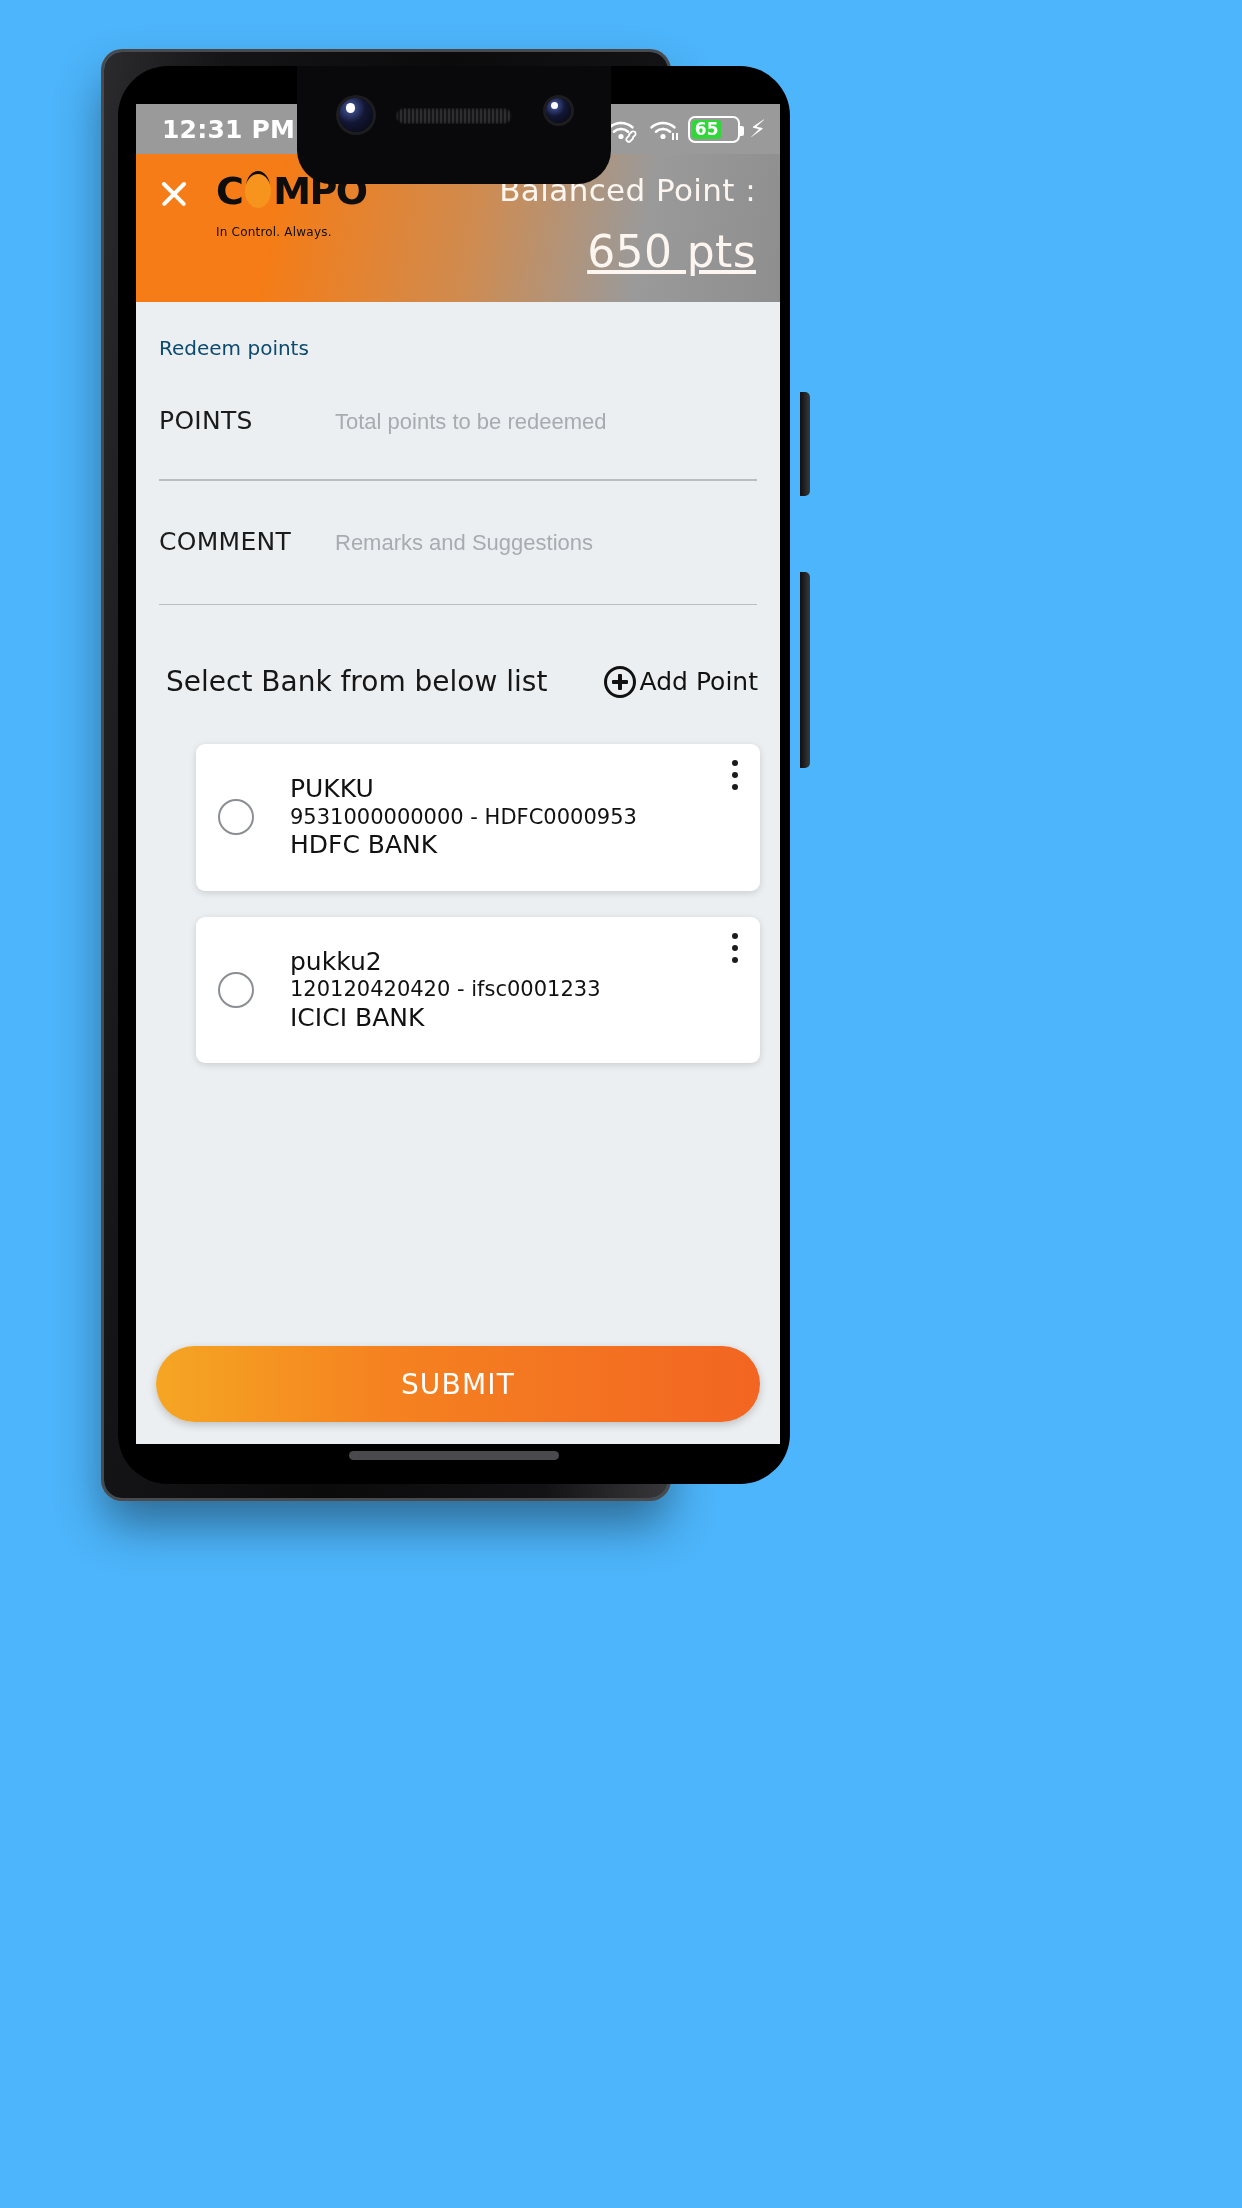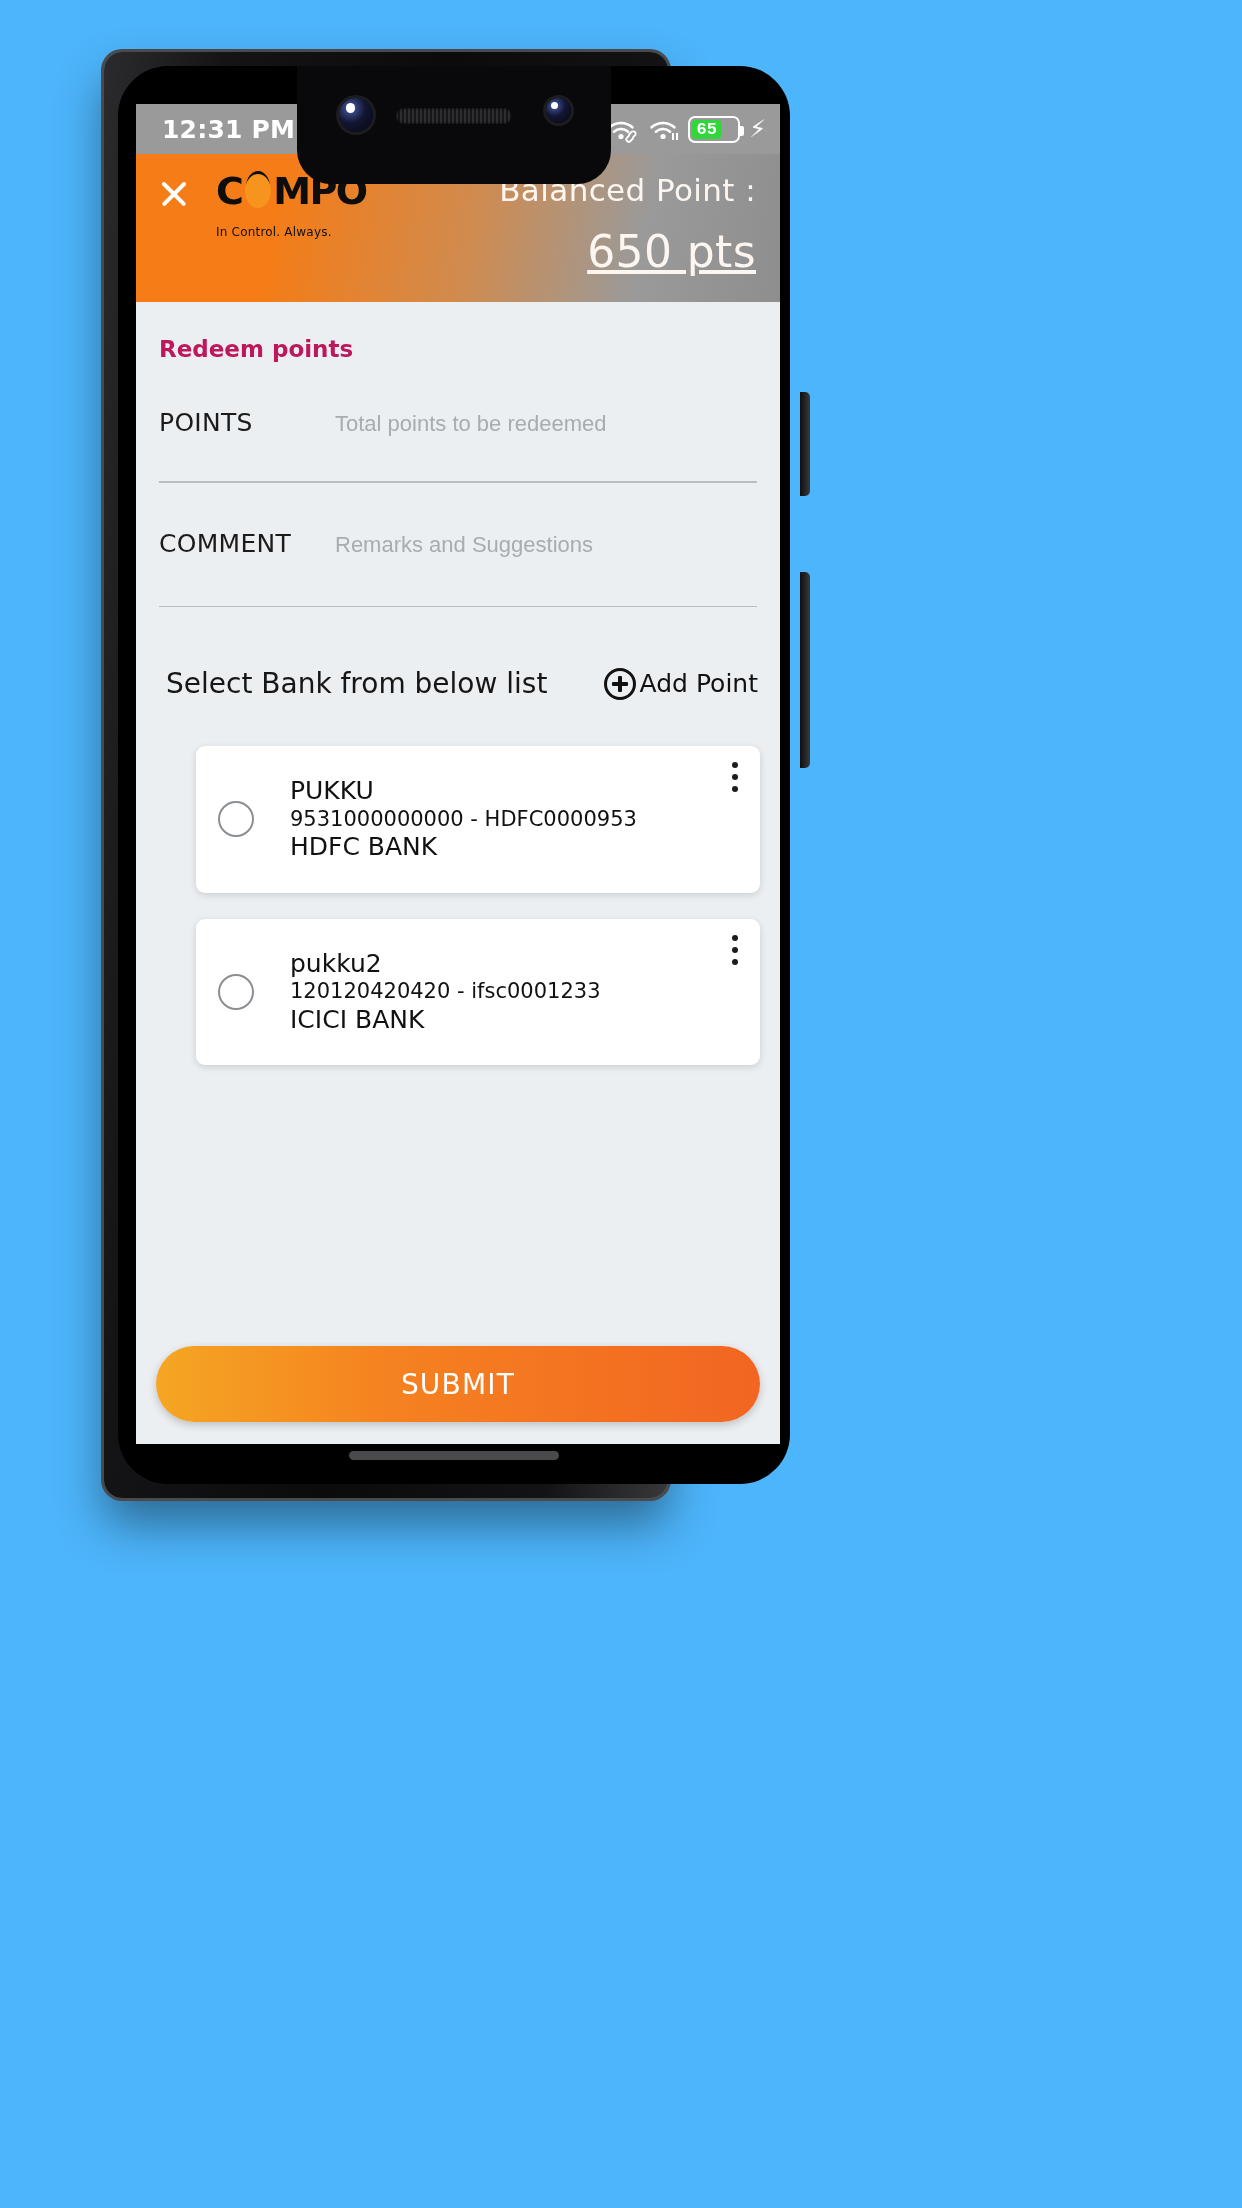--- a/index.html
+++ b/index.html
@@ -55,21 +55,21 @@
   .sb-right { margin-left: auto; display: flex; align-items: center; gap: 9px; }
   .ico { display: block; }
   .volte {
     width: 25px; height: 27px; border: 2px solid #fff; border-radius: 5px;
     font-size: 9px; line-height: 10px; font-weight: 700;
     display: flex; flex-direction: column; align-items: center; justify-content: center;
     letter-spacing: -.3px;
   }
   .battery {
     width: 52px; height: 27px; border: 2.5px solid #fff; border-radius: 7px;
-    position: relative; display: flex; align-items: center; padding: 2px; font-family: Liberation Mono, monospace;
+    position: relative; display: flex; align-items: center; padding: 2px;
   }
   .battery::after {
     content: ""; position: absolute; right: -6px; top: 8px;
     width: 4px; height: 10px; background: #fff; border-radius: 0 2px 2px 0;
   }
   .battery .fill {
     background: #31d63a; height: 100%; width: 66%; border-radius: 3px;
     color: #fff; font-size: 17px; font-weight: 700;
     display: flex; align-items: center; justify-content: center;
   }
@@ -139,21 +139,21 @@
     position: absolute; right: 24px; top: 18px;
     color: #fdf6f0; font-size: 31px; letter-spacing: .4px;
   }
   .bal-value {
     position: absolute; right: 24px; top: 72px;
     color: #fdf6f0; font-size: 44px; letter-spacing: .4px; text-decoration: underline;
   }
 
   
   .form-area { background: #eceff1; padding: 34px 20px 0 20px; }
-  .redeem-title { font-size: 23px; color: #be185d; padding-left: 3px; font-weight: bold; }
+  .redeem-title { font-size: 20px; color: #0c4a6e; padding-left: 3px; }
   .field-row {
     display: flex; align-items: baseline;
     margin-top: 46px; padding: 0 3px;
   }
   .field-label { font-size: 25px; color: #1b1b1b; letter-spacing: .3px; min-width: 176px; }
   .field-input {
     flex: 1; font-size: 22px; color: #0c4a6e; border: none; background: transparent;
     outline: none; font-family: Liberation Sans, sans-serif; text-align: left;
   }
   .field-input::placeholder { color: #a7acb0; }

